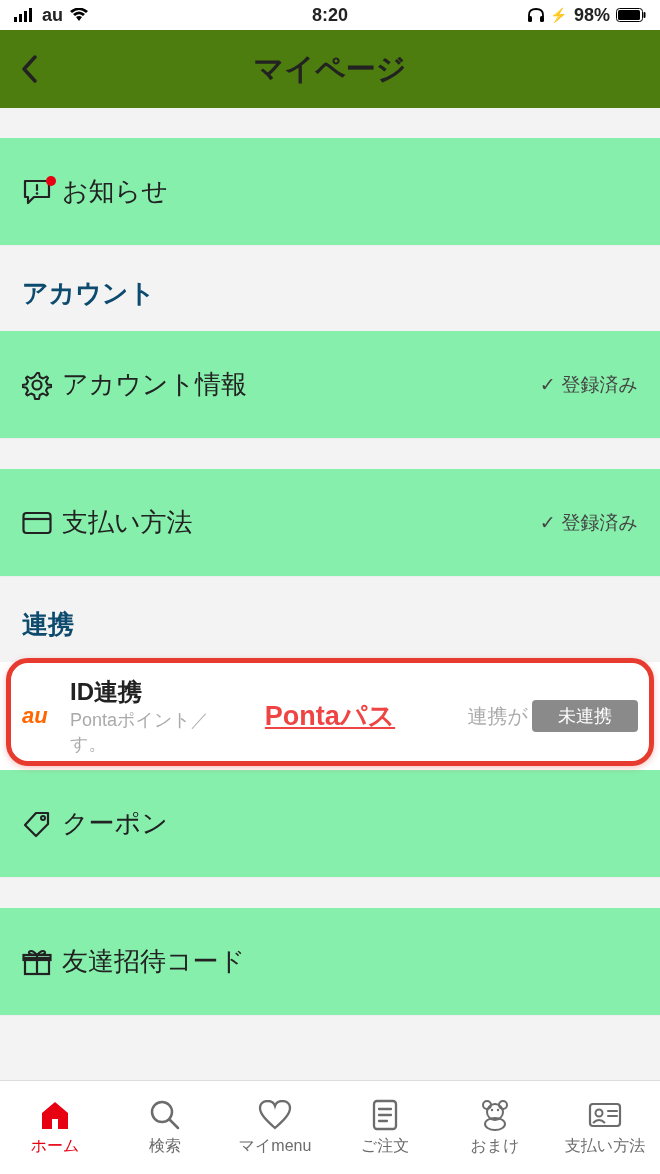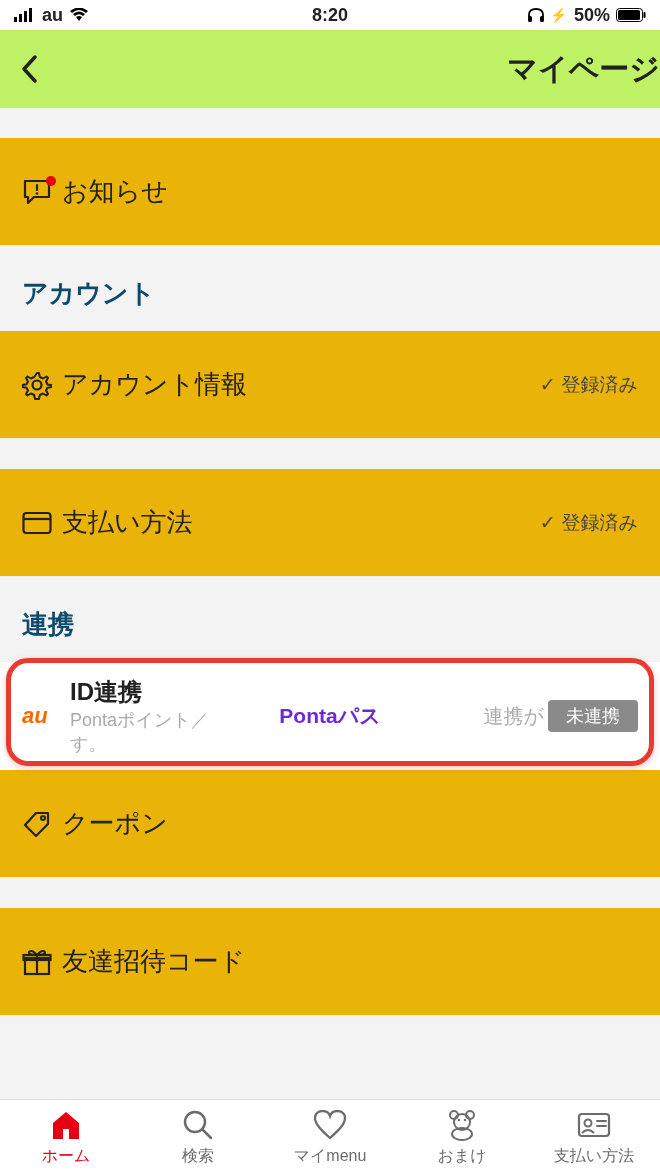--- a/index.html
+++ b/index.html
@@ -5,52 +5,52 @@
   * { box-sizing: border-box; margin: 0; padding: 0; }
   html, body { width: 660px; height: 1174px; font-family: -apple-system, "Hiragino Sans", sans-serif; background: #fff; color: #222; }
   .screen { width: 660px; height: 1174px; display: flex; flex-direction: column; position: relative; background: #f2f2f2; }
 
   
   .status-bar { height: 30px; background: #fff; display: flex; align-items: center; justify-content: space-between; padding: 0 14px; font-size: 18px; font-weight: 600; }
   .status-left, .status-right { display: flex; align-items: center; gap: 6px; }
   .status-center { position: absolute; left: 50%; transform: translateX(-50%); }
 
   
-  .nav-header { height: 78px; background: #bef264; display: flex; align-items: center; justify-content: flex-end; position: relative; }
+  .nav-header { height: 78px; background: #4d7c0f; display: flex; align-items: center; justify-content: center; position: relative; }
   .back-btn { position: absolute; left: 12px; top: 50%; transform: translateY(-50%); font-size: 30px; background: none; border: none; cursor: pointer; color: #222; padding: 8px; }
   .page-title { font-size: 30px; font-weight: 700; }
 
   
   .content { flex: 1; overflow: hidden; background: #f3f3f3; }
-  .row { background: #eab308; display: flex; align-items: center; padding: 0 22px; height: 108px; border-bottom: 1px solid #eee; }
+  .row { background: #86efac; display: flex; align-items: center; padding: 0 22px; height: 108px; border-bottom: 1px solid #eee; }
   .row .icon-slot { width: 40px; display: flex; align-items: center; justify-content: flex-start; }
   .row .label { font-size: 26px; font-weight: 500; flex: 1; }
   .row .meta { font-size: 19px; color: #444; display: flex; align-items: center; gap: 6px; }
 
   .section-header { background: #f3f3f3; padding: 30px 22px 20px 22px; font-size: 26px; font-weight: 700; color: #0c4a6e; }
 
   .notif-dot { width: 10px; height: 10px; background: #e60012; border-radius: 50%; position: absolute; top: -2px; right: -4px; }
   .icon-wrap { position: relative; display: inline-flex; }
 
   
   .au-row { background: #fff; position: relative; height: 108px; display: flex; align-items: center; padding: 0 22px; }
   .highlight-frame { position: absolute; left: 6px; right: 6px; top: -4px; bottom: 4px; border: 5px solid #e63b2e; border-radius: 22px; pointer-events: none; box-shadow: 0 2px 6px rgba(230,59,46,0.3); }
   .au-logo { color: #ff6600; font-style: italic; font-weight: 700; font-size: 22px; width: 48px; }
   .au-text-block { flex: 1; display: flex; flex-direction: column; }
   .au-title { font-size: 24px; font-weight: 600; color: #222; }
   .au-sub { font-size: 18px; color: #aaa; }
   .au-right { display: flex; align-items: center; gap: 4px; }
   .au-right-text { font-size: 20px; color: #aaa; }
-  .badge { background: #8a8a8a; color: #fff; font-size: 18px; padding: 4px 18px; border-radius: 4px; }
-  .ponta-overlay { position: absolute; left: 50%; top: 50%; transform: translate(-50%, -50%); font-size: 21px; font-weight: 800; color: #6d28d9; text-shadow: 0 0 4px #fff, 0 0 4px #fff, 1px 1px 2px #fff, -1px -1px 2px #fff; pointer-events: none; }
+  .badge { background: #8a8a8a; color: #fff; font-size: 18px; padding: 4px 26px; border-radius: 4px; }
+  .ponta-overlay { position: absolute; left: 50%; top: 50%; transform: translate(-50%, -50%); font-size: 27px; font-weight: 800; color: #ef4444; text-shadow: 0 0 4px #fff, 0 0 4px #fff, 1px 1px 2px #fff, -1px -1px 2px #fff; pointer-events: none; text-decoration: underline; }
 
   .spacer { height: 30px; background: #f3f3f3; }
 
   
-  .tab-bar { height: 75px; background: #fff; border-top: 1px solid #ddd; display: flex; }
+  .tab-bar { height: 94px; background: #fff; border-top: 1px solid #ddd; display: flex; }
   .tab { flex: 1; display: flex; flex-direction: column; align-items: center; justify-content: center; gap: 4px; font-size: 16px; color: #6c6c6c; cursor: pointer; }
   .tab.active { color: #e60012; }
   .tab .tab-icon { height: 34px; display: flex; align-items: center; justify-content: center; }
 
   svg { display: block; }
 </style>
 </head>
 <body>
 
 <div class="screen">
@@ -75,21 +75,21 @@
     <div class="status-center">8:20</div>
     <div class="status-right">
       <span>
         <svg width="18" height="16" viewBox="0 0 18 16">
             <path d="M2 10 V8 Q2 2 9 2 Q16 2 16 8 V10" stroke="#000" stroke-width="1.8" fill="none"></path>
             <rect x="1" y="9" width="4" height="6" rx="1.5" fill="#000"></rect>
             <rect x="13" y="9" width="4" height="6" rx="1.5" fill="#000"></rect>
           </svg>
       </span>
       <span style="font-size:14px;">⚡</span>
-      <span>50%</span>
+      <span>98%</span>
       <span>
         <svg width="30" height="14" viewBox="0 0 30 14">
             <rect x="0.5" y="0.5" width="26" height="13" rx="3" stroke="#000" fill="none"></rect>
             <rect x="2" y="2" width="22" height="10" rx="1.5" fill="#000"></rect>
             <rect x="27.5" y="4" width="2" height="6" rx="1" fill="#000"></rect>
           </svg>
       </span>
     </div>
   </div>
 
@@ -225,20 +225,31 @@
     <div class="tab">
       <div class="tab-icon">
         <svg width="34" height="30" viewBox="0 0 34 30">
             <path d="M17 28 C8 20 2 14 2 8 C2 3 6 1 10 1 C13 1 16 3 17 6 C18 3 21 1 24 1 C28 1 32 3 32 8 C32 14 26 20 17 28 Z" stroke="#6c6c6c" stroke-width="2.3" fill="none"></path>
           </svg>
       </div>
       <span>マイmenu</span>
     </div>
     <div class="tab">
       <div class="tab-icon">
+        <svg width="28" height="32" viewBox="0 0 28 32">
+            <rect x="3" y="2" width="22" height="28" rx="3" stroke="#6c6c6c" stroke-width="2.3" fill="none"></rect>
+            <line x1="8" y1="10" x2="20" y2="10" stroke="#6c6c6c" stroke-width="2.3" stroke-linecap="round"></line>
+            <line x1="8" y1="16" x2="20" y2="16" stroke="#6c6c6c" stroke-width="2.3" stroke-linecap="round"></line>
+            <line x1="8" y1="22" x2="16" y2="22" stroke="#6c6c6c" stroke-width="2.3" stroke-linecap="round"></line>
+          </svg>
+      </div>
+      <span>ご注文</span>
+    </div>
+    <div class="tab">
+      <div class="tab-icon">
         <svg width="32" height="32" viewBox="0 0 32 32">
             <circle cx="8" cy="6" r="4" stroke="#6c6c6c" stroke-width="2" fill="none"></circle>
             <circle cx="24" cy="6" r="4" stroke="#6c6c6c" stroke-width="2" fill="none"></circle>
             <circle cx="16" cy="13" r="8" stroke="#6c6c6c" stroke-width="2" fill="none"></circle>
             <ellipse cx="16" cy="25" rx="10" ry="6" stroke="#6c6c6c" stroke-width="2" fill="none"></ellipse>
             <circle cx="13" cy="11" r="1.2" fill="#6c6c6c"></circle>
             <circle cx="19" cy="11" r="1.2" fill="#6c6c6c"></circle>
           </svg>
       </div>
       <span>おまけ</span>

